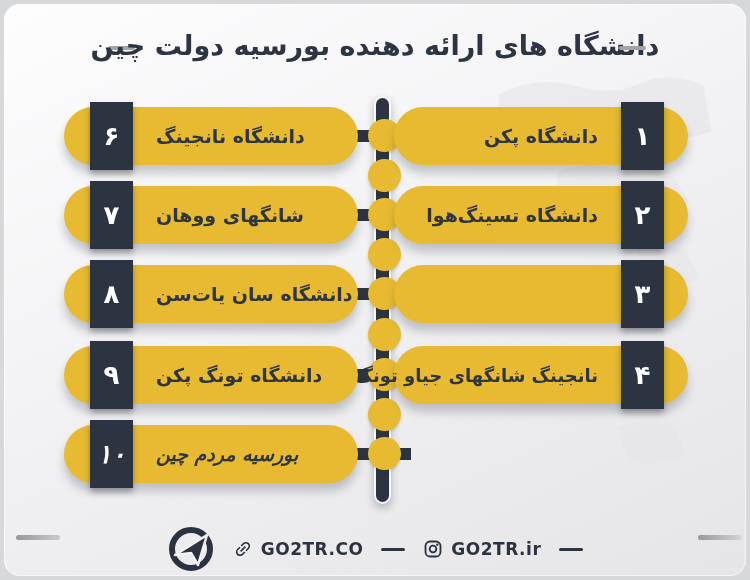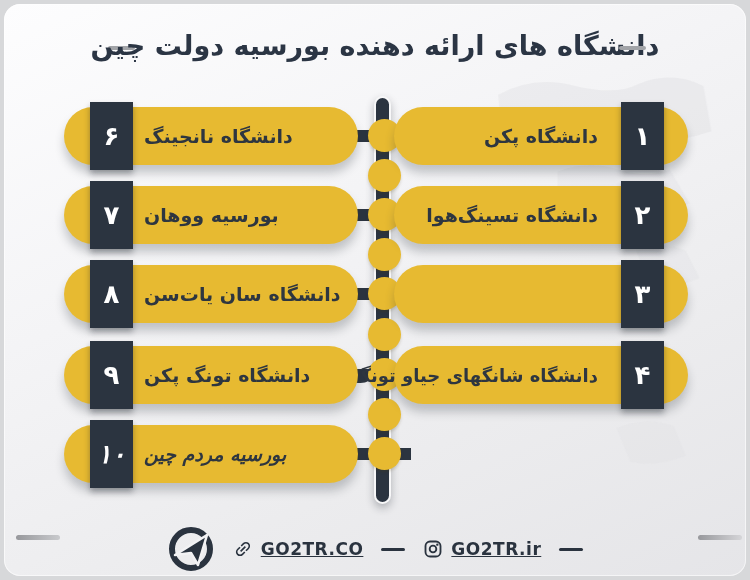--- a/index.html
+++ b/index.html
@@ -54,30 +54,29 @@
   }
   .pill .label {
     position:absolute; top:0; height:100%; display:flex; align-items:center;
     font-size:19px; font-weight:bold; color:#2e3640; direction:rtl; white-space:nowrap;
   }
   .pill.pr { left:390px; width:294px; }
   .pill.pr .numblock { right:24px; }
   .pill.pr .label { right:90px; }
   .pill.pl { left:60px; width:294px; }
   .pill.pl .numblock { left:26px; }
-  .pill.pl .label { left:80px; text-align:center; }
+  .pill.pl .label { left:92px; text-align:center; }
 
   .r1 { top:103px; } .r2 { top:182px; } .r3 { top:261px; } .r4 { top:342px; } .r5 { top:421px;font-style:italic; }
 
   
   .footer {
     position:absolute; left:0; top:518px; width:100%; height:54px;
     display:flex; align-items:center; justify-content:center; gap:18px;
     color:#2a333f;
-    text-decoration:underline;
   }
   .fgroup { display:flex; align-items:center; gap:8px; }
   .ftext { font-size:17px; font-weight:bold; letter-spacing:.5px; color:#2a333f; }
   .fdash { width:24px; height:3px; background:#2a333f; border-radius:2px; }
   .edge-dash {
     position:absolute; top:531px; width:44px; height:5px; border-radius:3px;
     background:linear-gradient(to right,#97989c,#c9cacd);
   }
   .edge-dash.l { left:12px; }
   .edge-dash.r { left:694px; background:linear-gradient(to right,#97989c,#d5d5d8); }
@@ -131,31 +130,31 @@
       <div class="numblock">۱</div>
     </div>
     <div class="pill pr r2">
       <div class="label">دانشگاه تسینگ‌هوا</div>
       <div class="numblock">۲</div>
     </div>
     <div class="pill pr r3">
       <div class="numblock">۳</div>
     </div>
     <div class="pill pr r4">
-      <div class="label" style="font-size:18px;">دانشگاه شانگهای جیاو تونگ</div>
+      <div class="label" style="font-size:18px;">نانجینگ شانگهای جیاو تونگ</div>
       <div class="numblock">۴</div>
     </div>
 
     <div class="pill pl r1">
       <div class="numblock">۶</div>
       <div class="label">دانشگاه نانجینگ</div>
     </div>
     <div class="pill pl r2">
       <div class="numblock">۷</div>
-      <div class="label">بورسیه ووهان</div>
+      <div class="label">شانگهای ووهان</div>
     </div>
     <div class="pill pl r3">
       <div class="numblock">۸</div>
       <div class="label">دانشگاه سان یات‌سن</div>
     </div>
     <div class="pill pl r4">
       <div class="numblock">۹</div>
       <div class="label">دانشگاه تونگ پکن</div>
     </div>
     <div class="pill pl r5">

